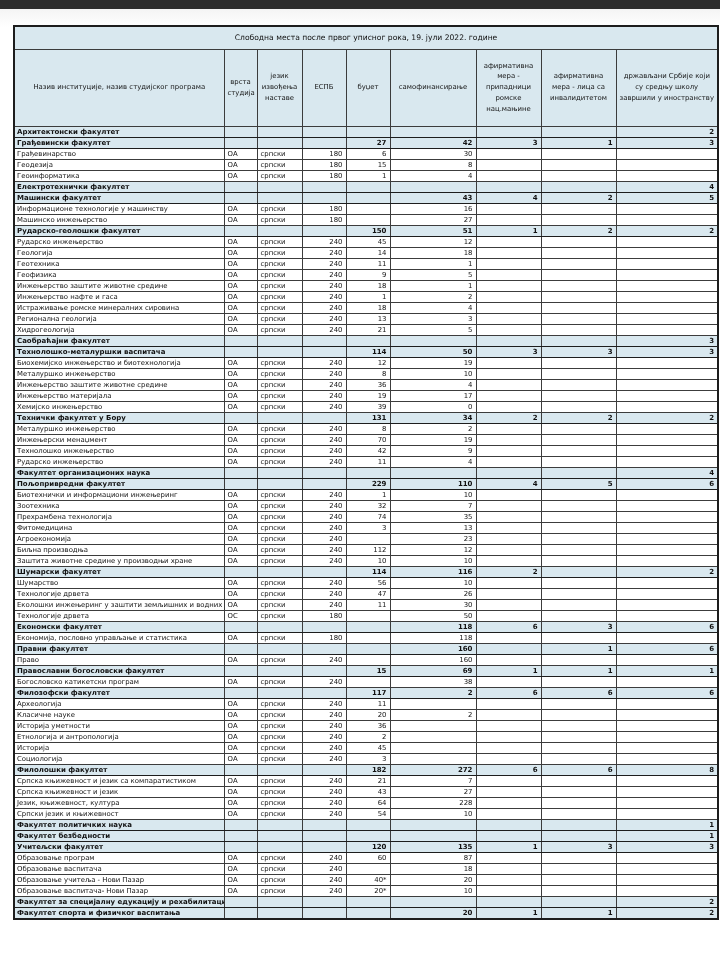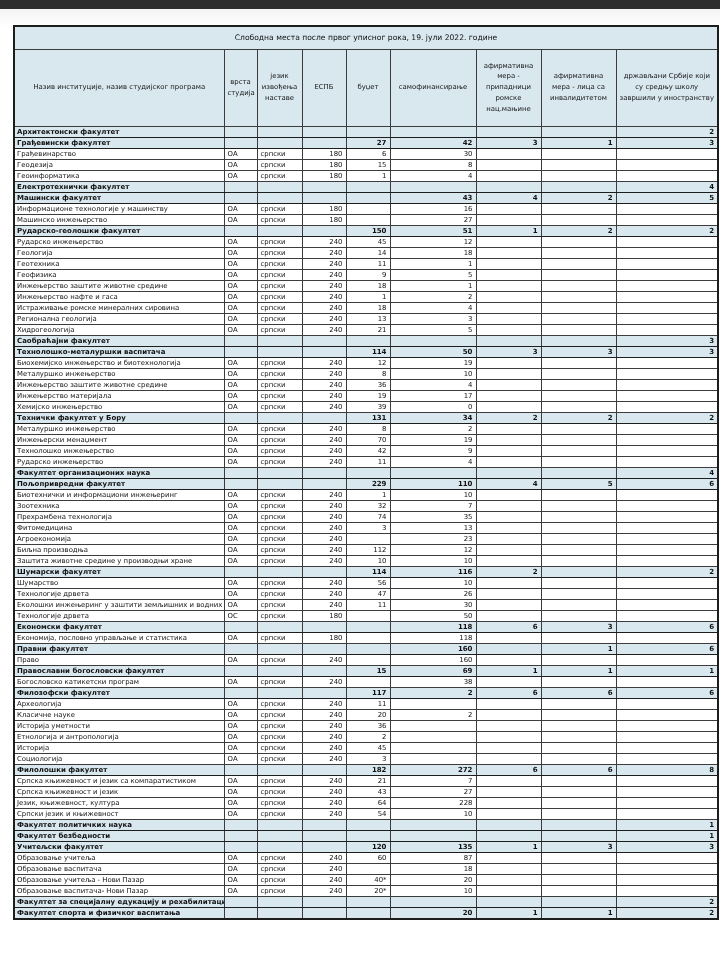--- a/index.html
+++ b/index.html
@@ -792,21 +792,21 @@
           <td class="c1"></td>
           <td class="c2"></td>
           <td class="c3"></td>
           <td class="c4">120</td>
           <td class="c5">135</td>
           <td class="c6">1</td>
           <td class="c7">3</td>
           <td class="c8">3</td>
         </tr>
         <tr class="program">
-          <td class="c0">Образовање учитеља</td>
+          <td class="c0">Образовање програм</td>
           <td class="c1">ОА</td>
           <td class="c2">српски</td>
           <td class="c3">240</td>
           <td class="c4">60</td>
           <td class="c5">87</td>
           <td class="c6"></td>
           <td class="c7"></td>
           <td class="c8"></td>
         </tr>
         <tr class="program">

